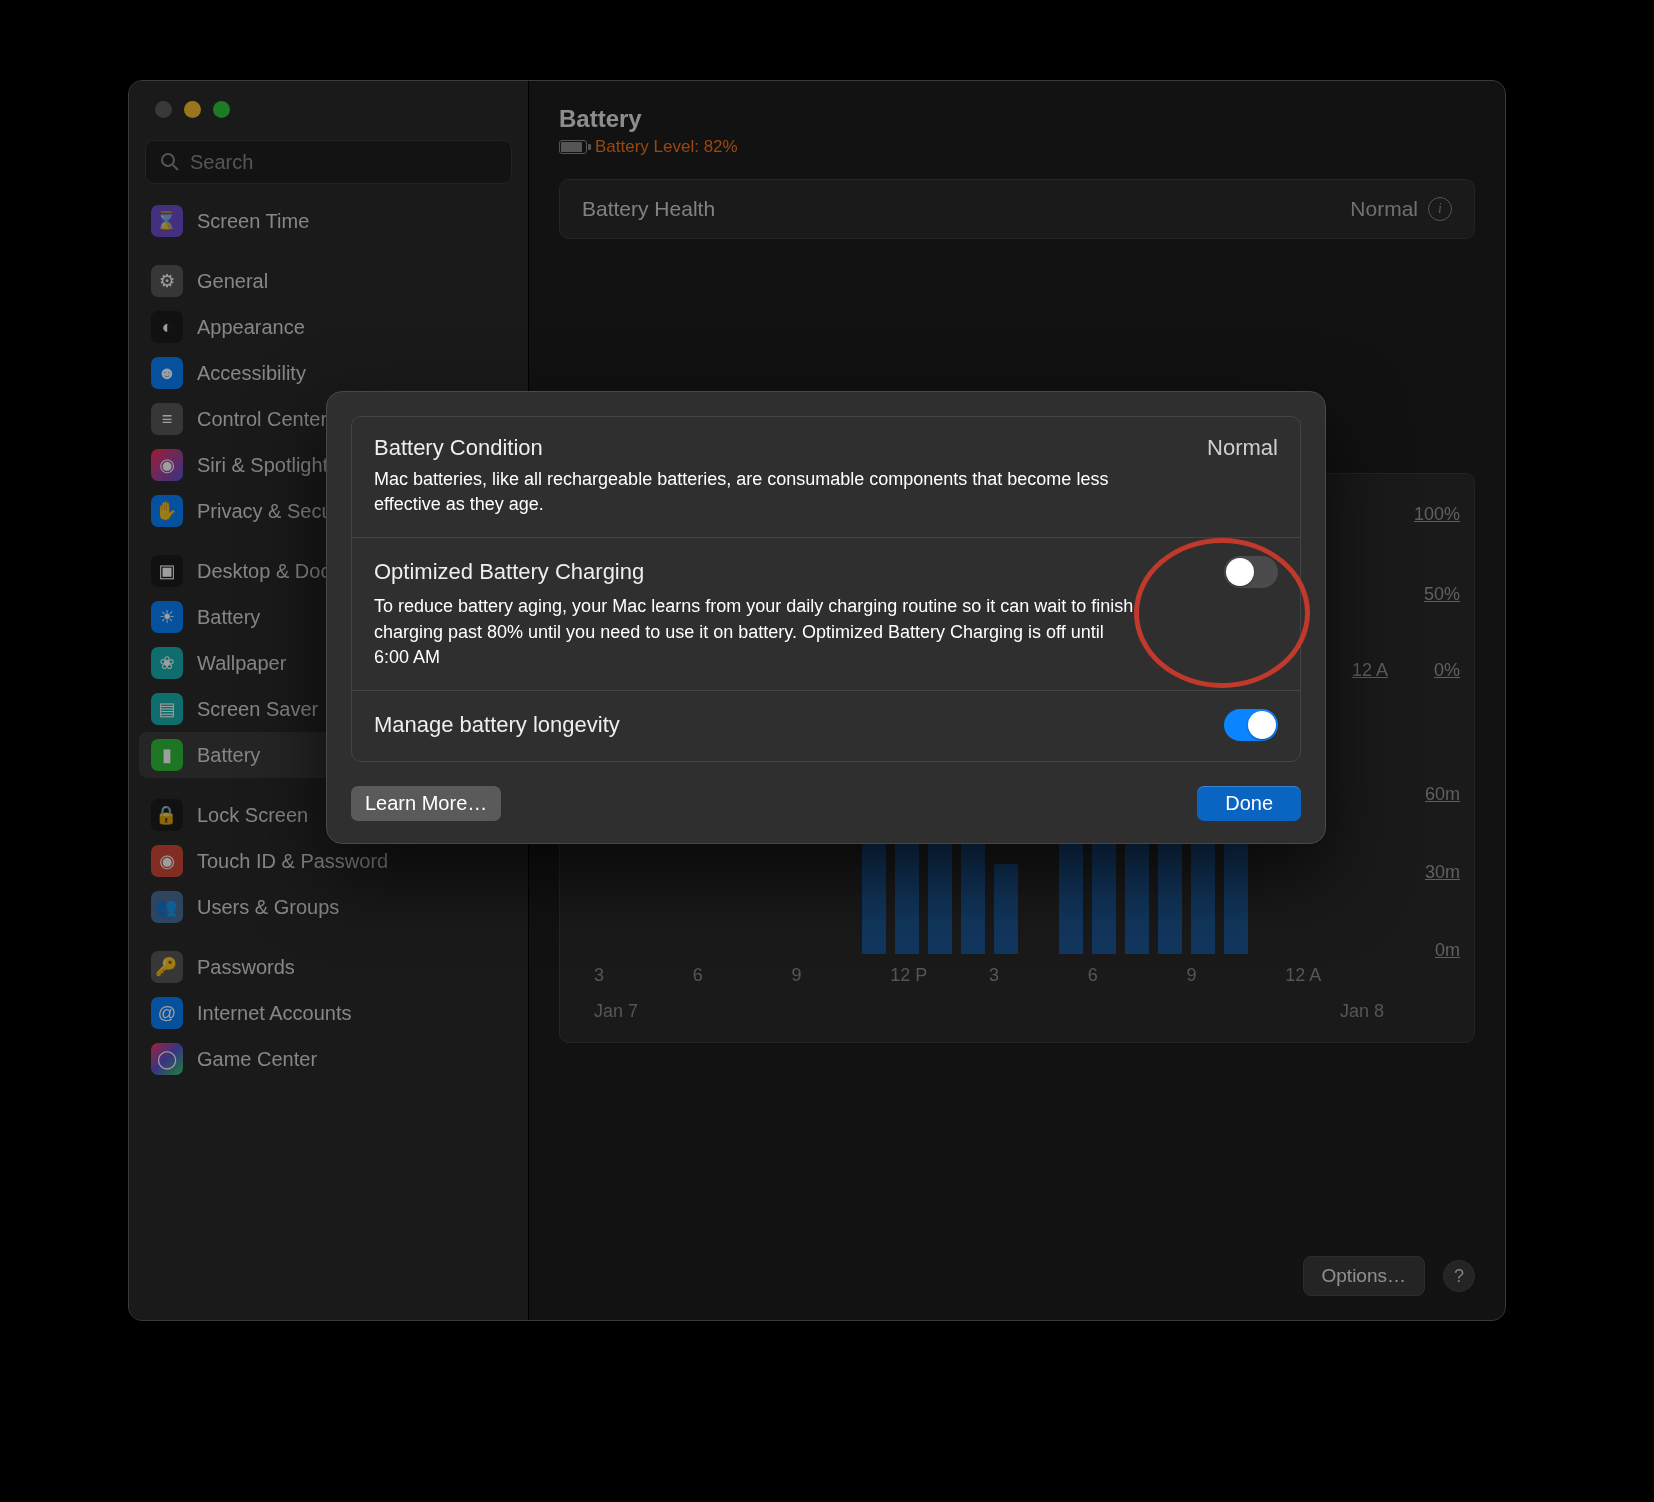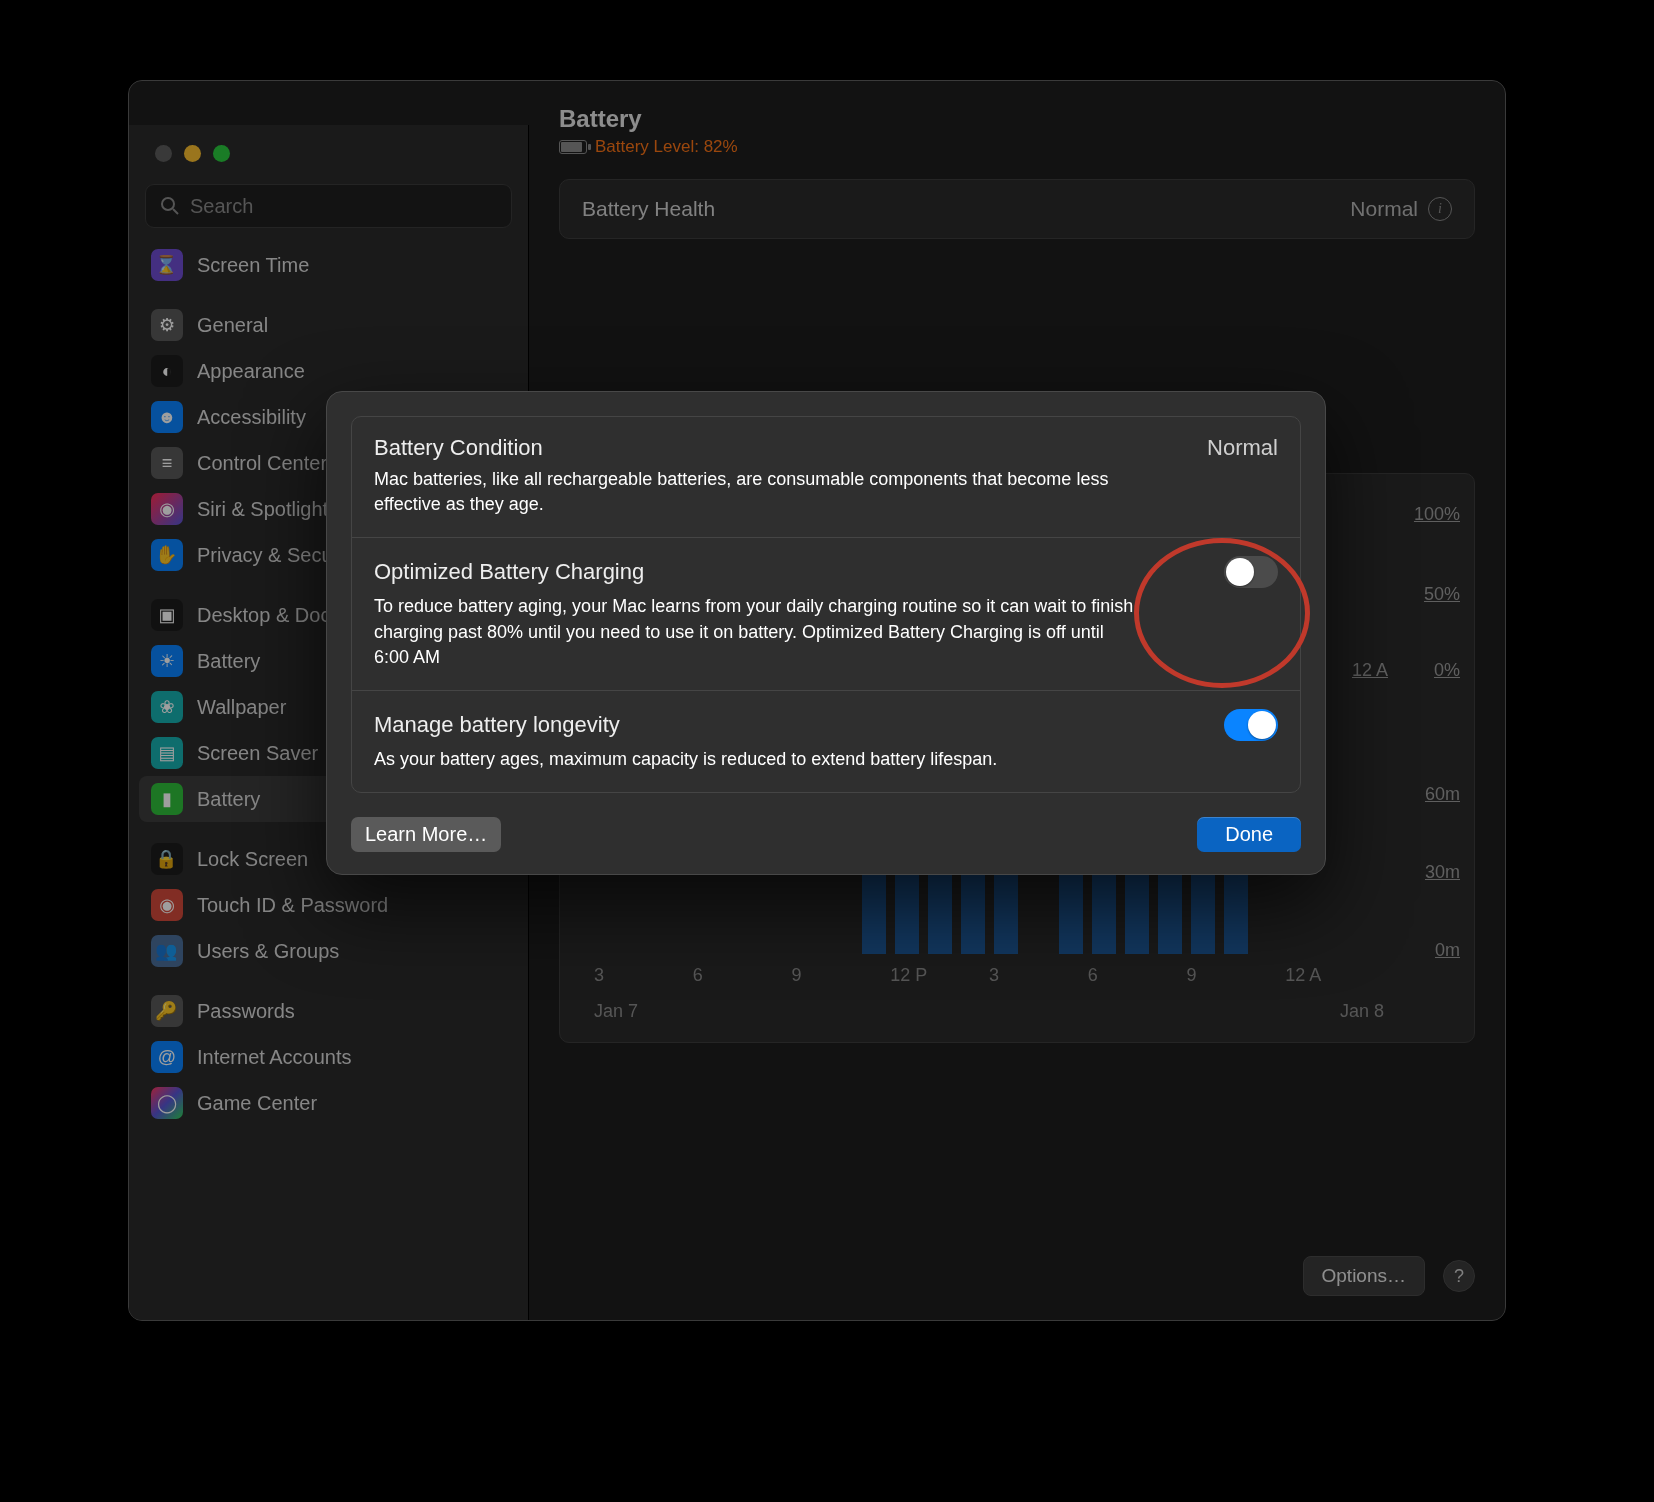--- a/index.html
+++ b/index.html
@@ -17,21 +17,20 @@
     overflow: hidden;
   }
 
   
   .sidebar {
     width: 400px;
     background: #2a2a2a;
     border-right: 1px solid #000;
     padding: 20px 0 0 0;
     position: relative;
-    margin-top: 44px;
   }
   .traffic { display: flex; gap: 12px; padding: 0 0 22px 26px; }
   .traffic .dot { width: 17px; height: 17px; border-radius: 50%; }
   .dot.red    { background: #5d5d5d; }
   .dot.yellow { background: #f8bd2f; }
   .dot.green  { background: #2ac83e; }
 
   .search-wrap { padding: 0 16px 12px 16px; }
   .search {
     width: 100%; height: 44px;
@@ -402,21 +401,20 @@
         <div class="sect-desc">To reduce battery aging, your Mac learns from your daily charging routine so it can wait to finish charging past 80% until you need to use it on battery. Optimized Battery Charging is off until 6:00 AM</div>
       </div>
 
       <div class="sheet-sect">
         <div class="sect-head">
           <div class="sect-title">Manage battery longevity</div>
           <div class="switch on">
               <div class="knob"></div>
             </div>
         </div>
-        <div class="sect-desc">As your battery ages, maximum capacity is reduced to extend battery lifespan.</div>
       </div>
     </div>
 
     <div class="sheet-footer">
       <button class="btn-learn">Learn More…</button>
       <button class="btn-done">Done</button>
     </div>
   </div>
 
   <div class="anno-circle" style="left:1134px; top:538px;"></div>

